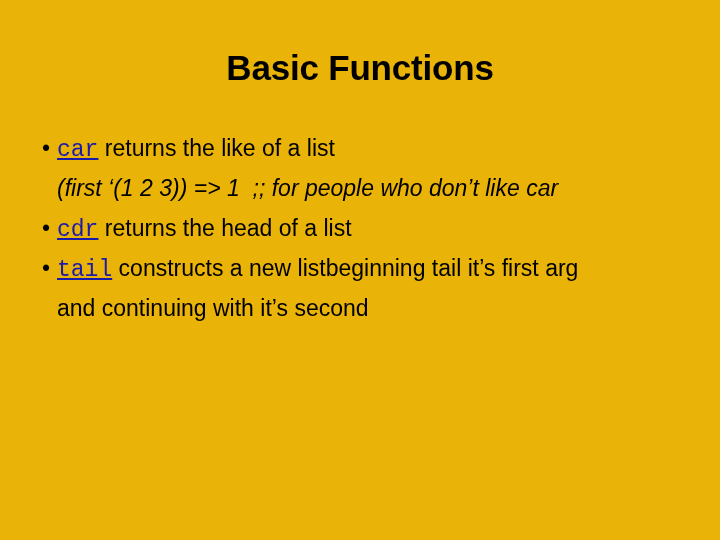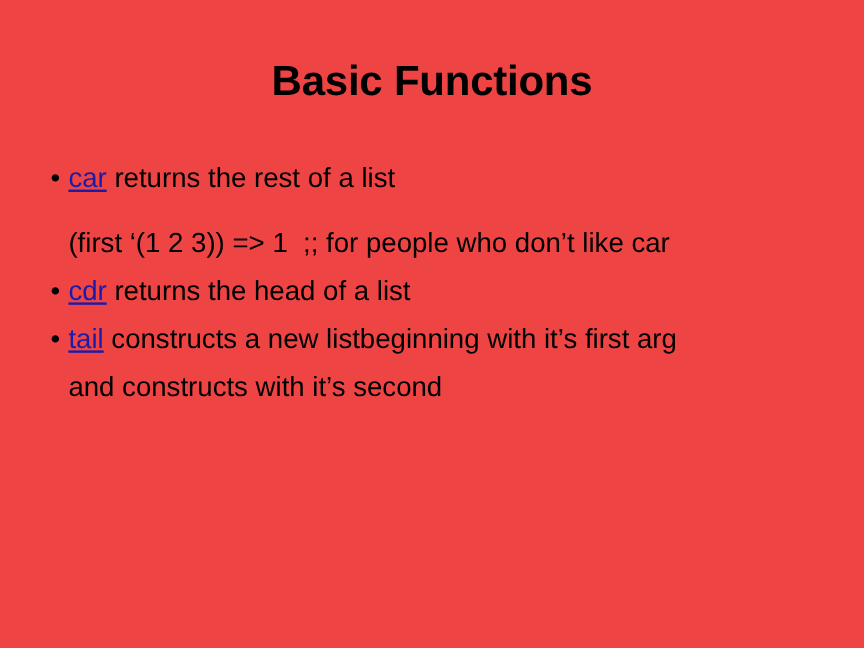--- a/index.html
+++ b/index.html
@@ -14,21 +14,21 @@
     font-family: "Liberation Sans", sans-serif;
     color: #000000;
     position: relative;
   }
 
   .slide {
     position: absolute;
     left: 0; top: 0;
     width: 720px;
     height: 540px;
-    background: #ef4444;
+    background: #eab308;
   }
 
   
   .slide-title {
     position: absolute;
     left: 0;
     top: 48px;
     width: 720px;
     text-align: center;
     font-size: 35px;
@@ -55,51 +55,52 @@
     color: #000000;
     white-space: pre;
     padding-left: 29px;   
   }
 
   .line.bulleted {
     padding-left: 14px;
   }
 
   .line.italic {
-    margin-top: 14px;
+    font-style: italic;
   }
 
   .bullet {
     display: inline-block;
     width: 15px;
     font-size: 23px;
     line-height: 40px;
     color: #000000;
     vertical-align: baseline;
   }
 
   .link {
     color: #1B1BAA;
     text-decoration: underline;
     text-underline-offset: 2px;
+    font-family: Liberation Mono, monospace;
   }
 
   .txt {
     display: inline;
   }
 </style>
 </head>
 <body>
 
 <div class="slide">
 
   <div class="slide-title">Basic Functions</div>
 
   <div class="body-block">
 
-  <div class="line bulleted"><span class="bullet">•</span><span class="link">car</span><span class="txt"> returns the rest of a list</span></div>
+  <div class="line bulleted"><span class="bullet">•</span><span class="link">car</span><span class="txt"> returns the like of a list</span></div>
       <div class="line italic"><span class="txt">(first ‘(1 2 3)) =&gt; 1  ;; for people who don’t like car</span></div>
       <div class="line bulleted"><span class="bullet">•</span><span class="link">cdr</span><span class="txt"> returns the head of a list</span></div>
-      <div class="line bulleted"><span class="bullet">•</span><span class="link">tail</span><span class="txt"> constructs a new listbeginning with it’s first arg</span></div>
-      <div class="line"><span class="txt">and constructs with it’s second</span></div>
+      <div class="line bulleted"><span class="bullet">•</span><span class="link">tail</span><span class="txt"> constructs a new listbeginning tail it’s first arg</span></div>
+      <div class="line"><span class="txt">and continuing with it’s second</span></div>
     </div>
 
 </div>
 
 </body></html>

